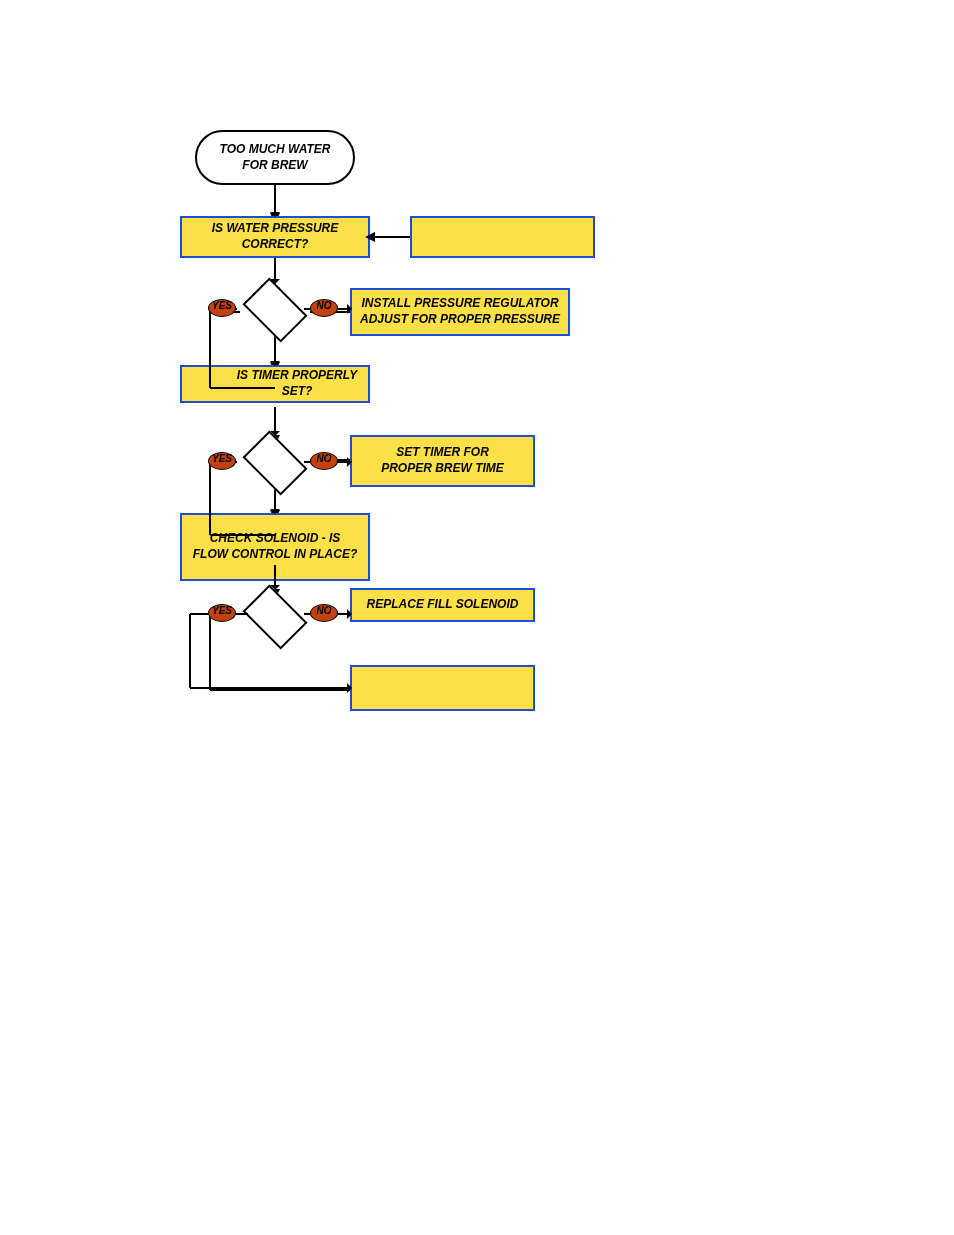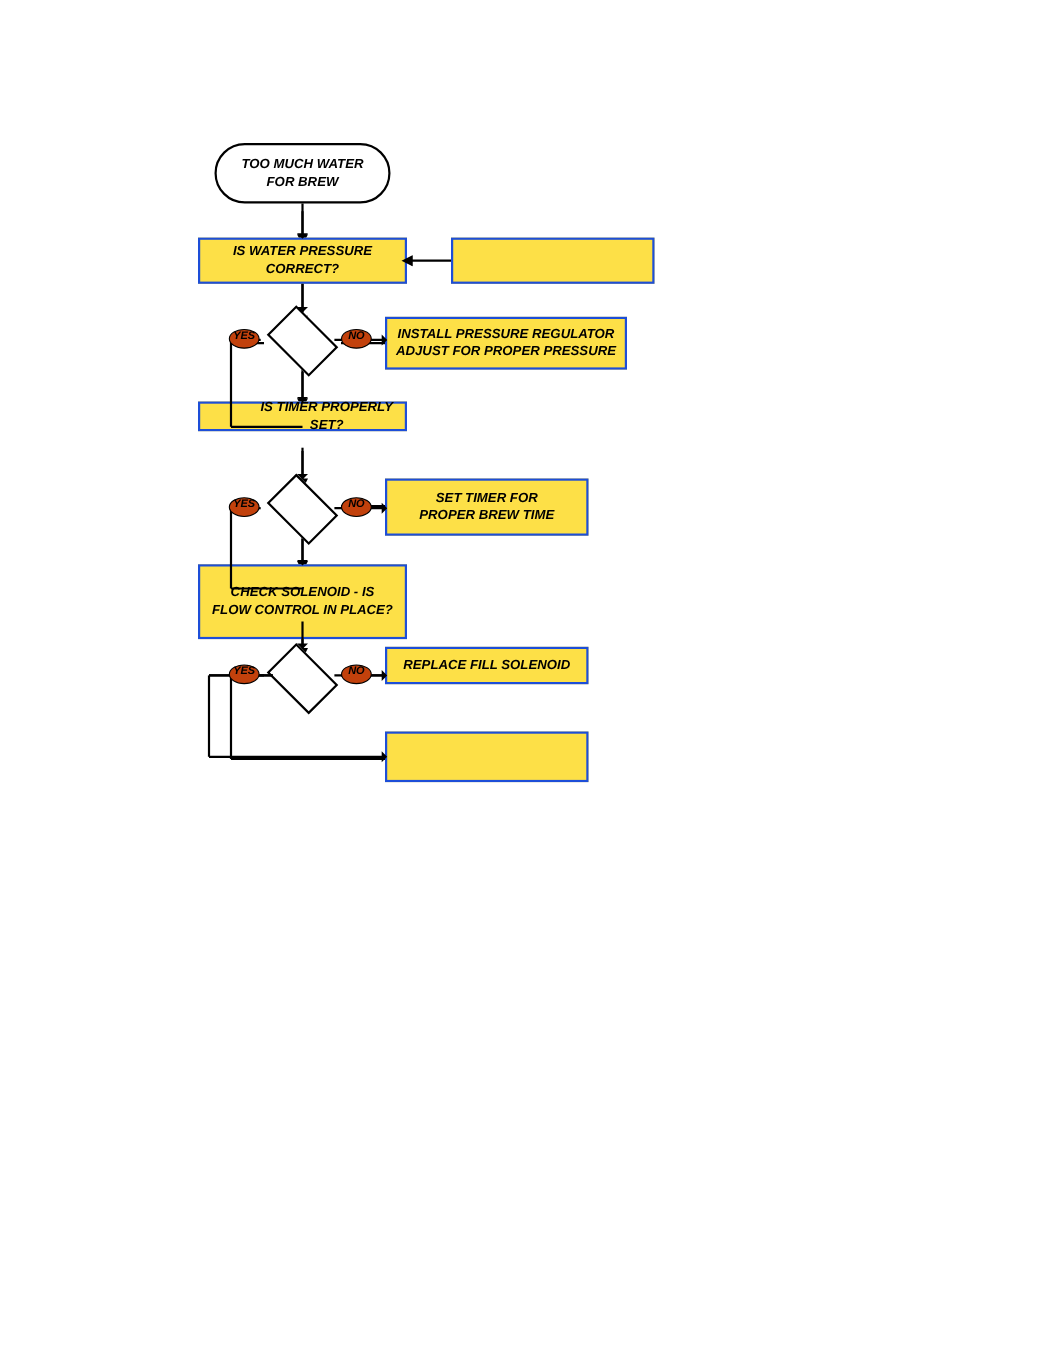--- a/index.html
+++ b/index.html
@@ -157,21 +157,21 @@
 
   <div class="no-oval" style="position:absolute; left:190px; top:179px;">
     <span>NO</span>
   </div>
 
   <div class="node rect" style="left:230px; top:168px; width:220px; height:48px;">
     <span style="white-space:pre-line;">INSTALL PRESSURE REGULATOR
 ADJUST FOR PROPER PRESSURE</span>
   </div>
 
-  <div class="node rect" style="left:60px; top:245px; width:190px; height:27px;padding-left:44px;">
+  <div class="node rect" style="left:60px; top:245px; width:190px; height:38px;padding-left:44px;">
     <span>IS TIMER PROPERLY SET?</span>
   </div>
 
   <div class="diamond-wrapper" style="left:128px; top:315px; width:54px; height:55px;">
     <div class="diamond"></div>
   </div>
 
   <div class="yes-oval" style="position:absolute; left:88px; top:332px;">
     <span>YES</span>
   </div>

